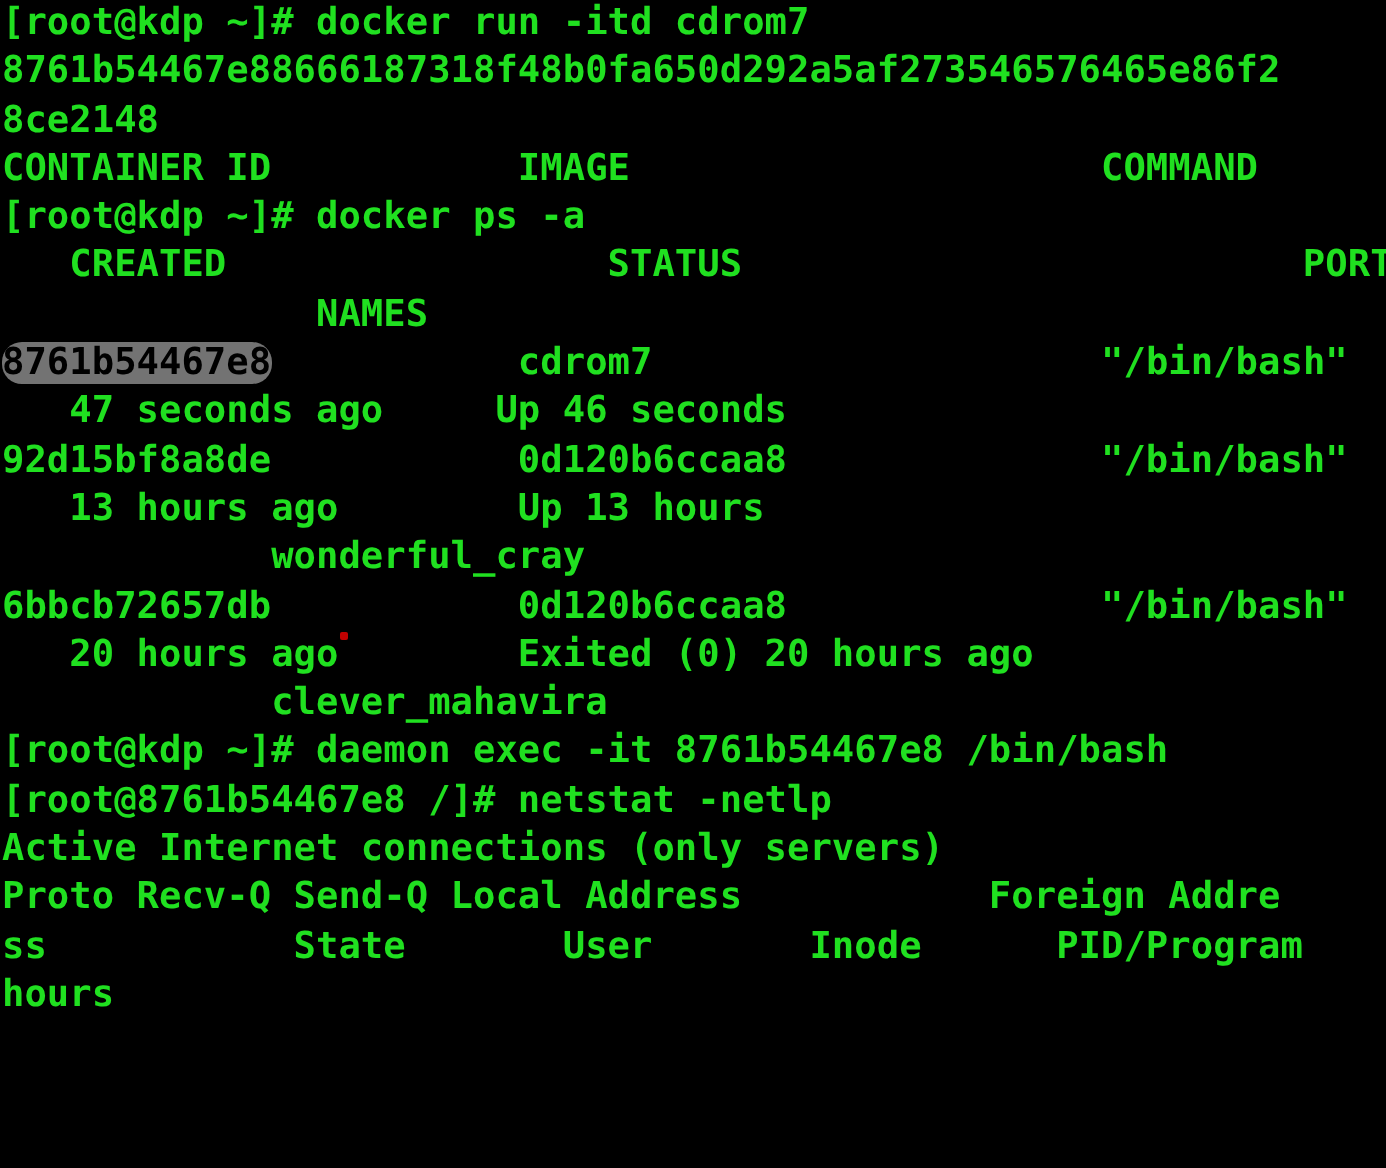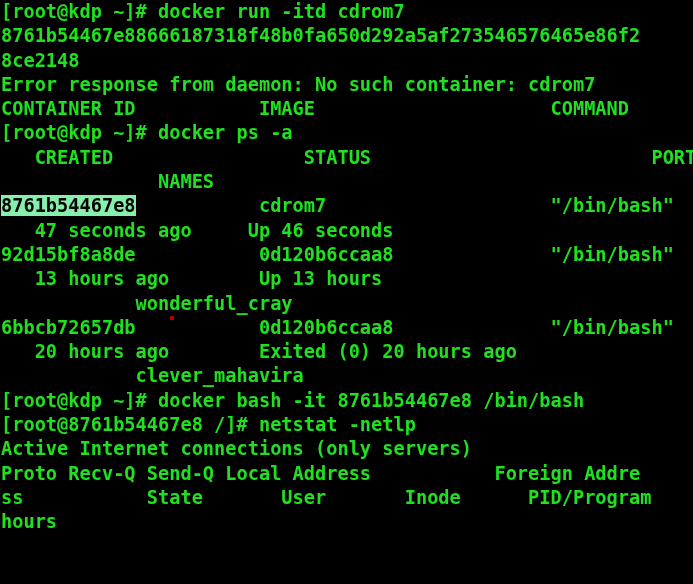--- a/index.html
+++ b/index.html
@@ -33,56 +33,56 @@
     white-space: pre;
     height: 24.3px;
     line-height: 24.3px;
     margin: 0;
     padding: 0 0 0 1px;
     font-size: 18.6px;
     color: #20e020;
     letter-spacing: 0.02px;
   }
   .sel {
-    background: #86efac;
+    background: #737373;
     color: #000000;
+    border-radius: 10px;
   }
   .cursor-dot {
     position: absolute;
     width: 4px;
     height: 4px;
     background: #c00000;
     border-radius: 1px;
     pointer-events: none;
   }
 </style>
 </head>
 <body>
 
 <div id="terminal">
 
   <div class="term-line">[root@kdp ~]# docker run -itd cdrom7</div>
   <div class="term-line">8761b54467e88666187318f48b0fa650d292a5af273546576465e86f2</div>
   <div class="term-line">8ce2148</div>
-  <div class="term-line">Error response from daemon: No such container: cdrom7</div>
   <div class="term-line">CONTAINER ID           IMAGE                     COMMAND</div>
   <div class="term-line">[root@kdp ~]# docker ps -a</div>
   <div class="term-line">   CREATED                 STATUS                         PORTS</div>
   <div class="term-line">              NAMES</div>
 
   <div class="term-line"><span class="sel">8761b54467e8</span><span>           cdrom7                    "/bin/bash"</span></div>
 
   <div class="term-line">   47 seconds ago     Up 46 seconds</div>
   <div class="term-line">92d15bf8a8de           0d120b6ccaa8              "/bin/bash"</div>
   <div class="term-line">   13 hours ago        Up 13 hours</div>
   <div class="term-line">            wonderful_cray</div>
   <div class="term-line">6bbcb72657db           0d120b6ccaa8              "/bin/bash"</div>
   <div class="term-line">   20 hours ago        Exited (0) 20 hours ago</div>
   <div class="term-line">            clever_mahavira</div>
-  <div class="term-line">[root@kdp ~]# docker bash -it 8761b54467e8 /bin/bash</div>
+  <div class="term-line">[root@kdp ~]# daemon exec -it 8761b54467e8 /bin/bash</div>
   <div class="term-line">[root@8761b54467e8 /]# netstat -netlp</div>
   <div class="term-line">Active Internet connections (only servers)</div>
   <div class="term-line">Proto Recv-Q Send-Q Local Address           Foreign Addre</div>
   <div class="term-line">ss           State       User       Inode      PID/Program</div>
   <div class="term-line">hours</div>
 
   <div class="cursor-dot" style="left:170px; top:316px;"></div>
 
 </div>
 

